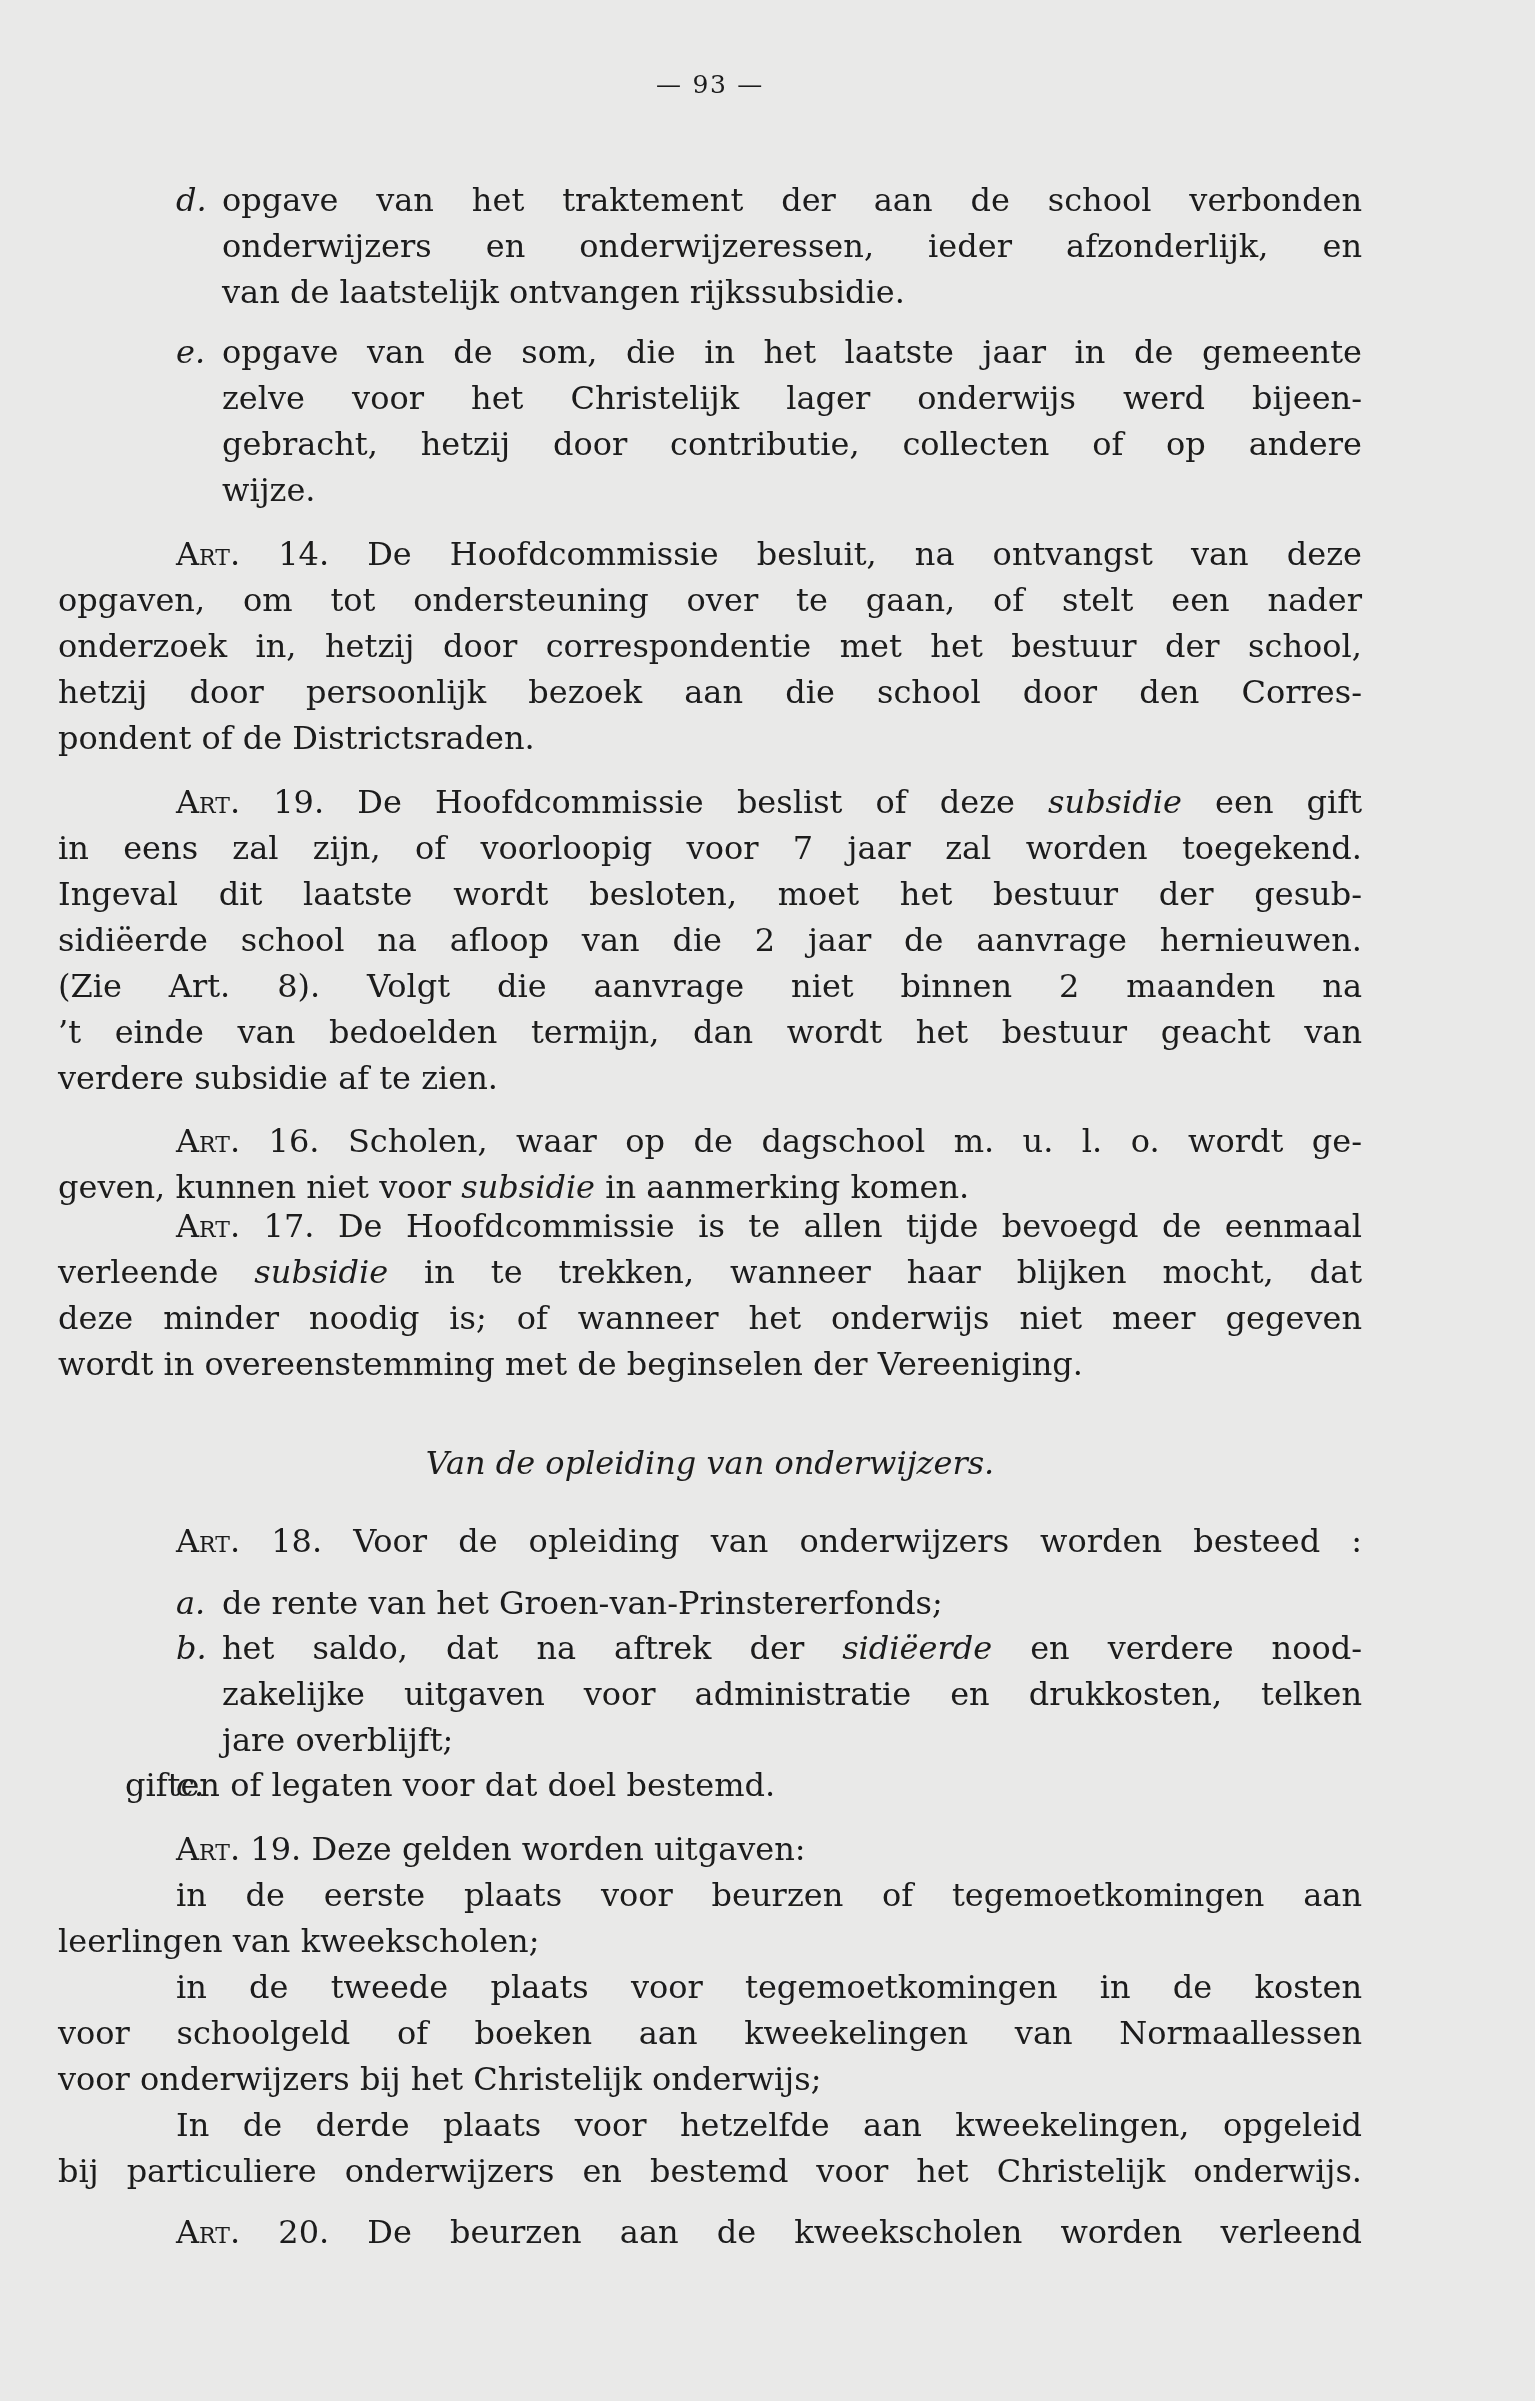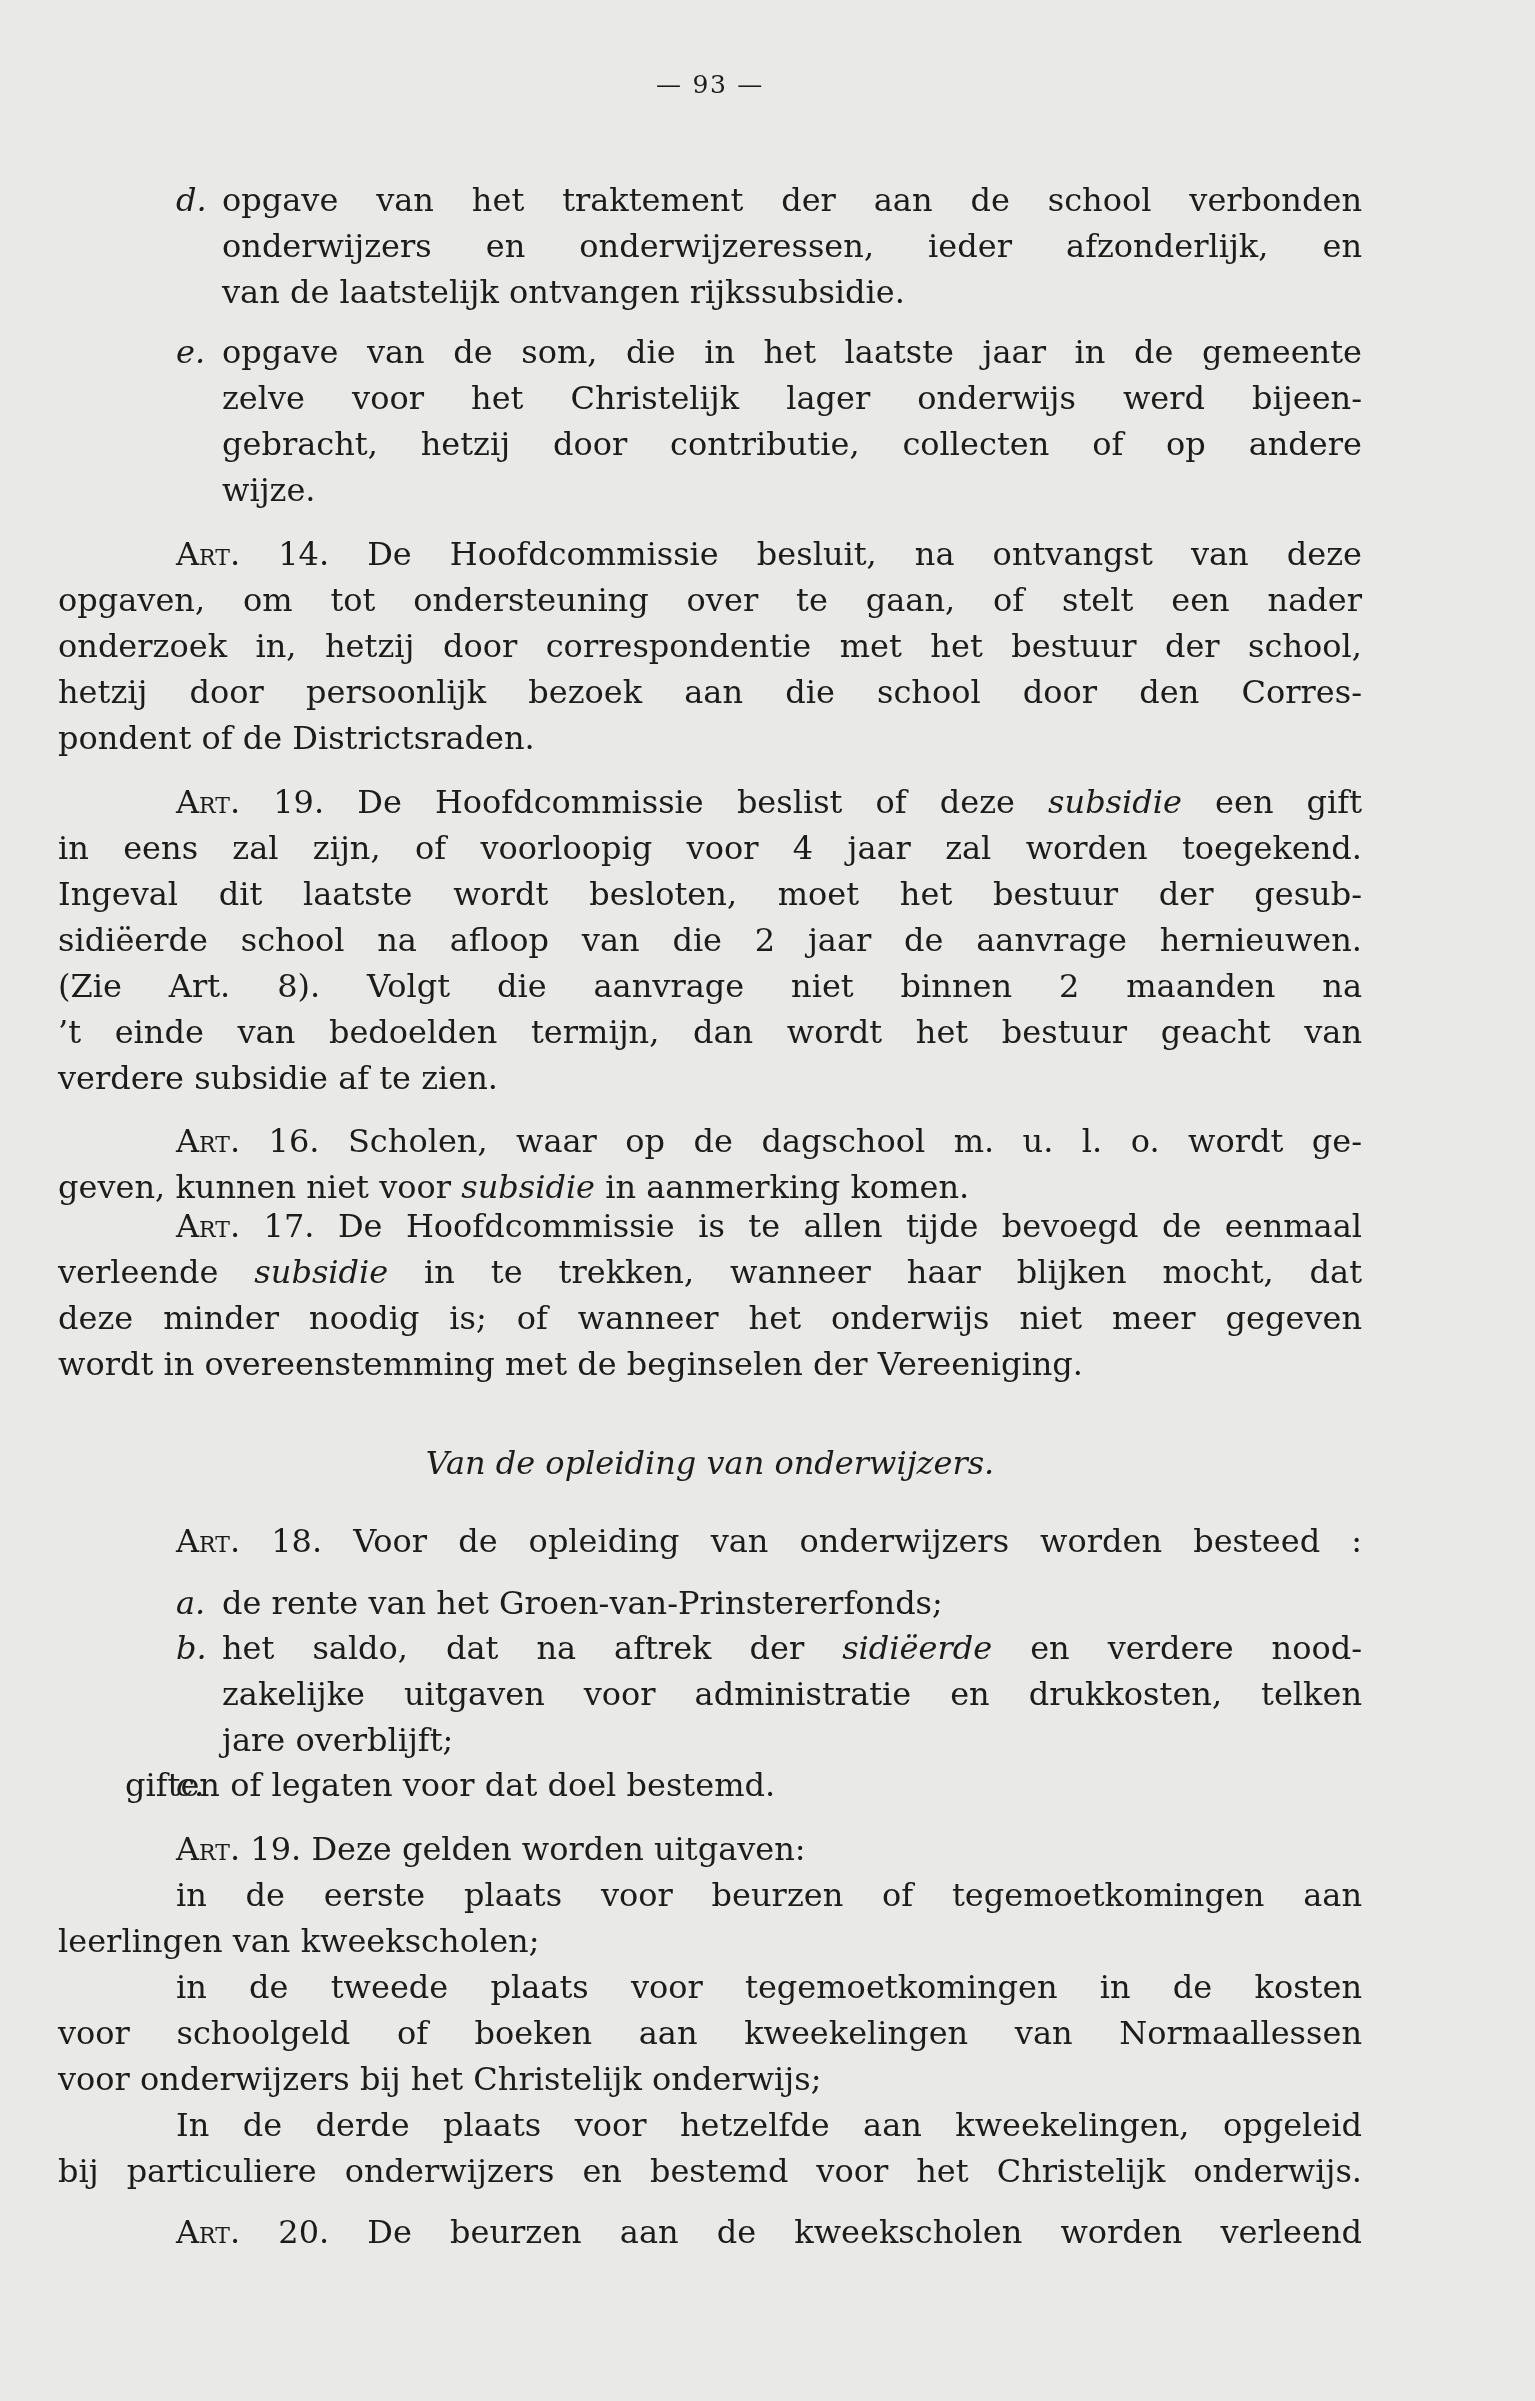--- a/index.html
+++ b/index.html
@@ -102,21 +102,21 @@
   <div class="block" style="top:531px;">
     <span class="line indent-para"><span class="art">Art.</span> <span>14.</span> <span>De Hoofdcommissie besluit, na ontvangst van deze</span></span>
     <span class="line">opgaven, om tot ondersteuning over te gaan, of stelt een nader</span>
     <span class="line">onderzoek in, hetzij door correspondentie met het bestuur der school,</span>
     <span class="line">hetzij door persoonlijk bezoek aan die school door den Corres-</span>
     <span class="line last">pondent of de Districtsraden.</span>
   </div>
 
   <div class="block" style="top:779px;">
     <span class="line indent-para"><span class="art">Art.</span> <span>19.</span> <span>De Hoofdcommissie beslist of deze</span> <em>subsidie</em> <span>een gift</span></span>
-    <span class="line">in eens zal zijn, of voorloopig voor 4 jaar zal worden toegekend.</span>
+    <span class="line">in eens zal zijn, of voorloopig voor 7 jaar zal worden toegekend.</span>
     <span class="line">Ingeval dit laatste wordt besloten, moet het bestuur der gesub-</span>
     <span class="line">sidiëerde school na afloop van die 2 jaar de aanvrage hernieuwen.</span>
     <span class="line">(Zie Art. 8). Volgt die aanvrage niet binnen 2 maanden na</span>
     <span class="line">’t einde van bedoelden termijn, dan wordt het bestuur geacht van</span>
     <span class="line last">verdere subsidie af te zien.</span>
   </div>
 
   <div class="block" style="top:1118px;">
     <span class="line indent-para"><span class="art">Art.</span> <span>16.</span> <span>Scholen, waar op de dagschool m. u. l. o. wordt ge-</span></span>
     <span class="line last"><span>geven, kunnen niet voor</span> <em>subsidie</em> <span>in aanmerking komen.</span></span>

